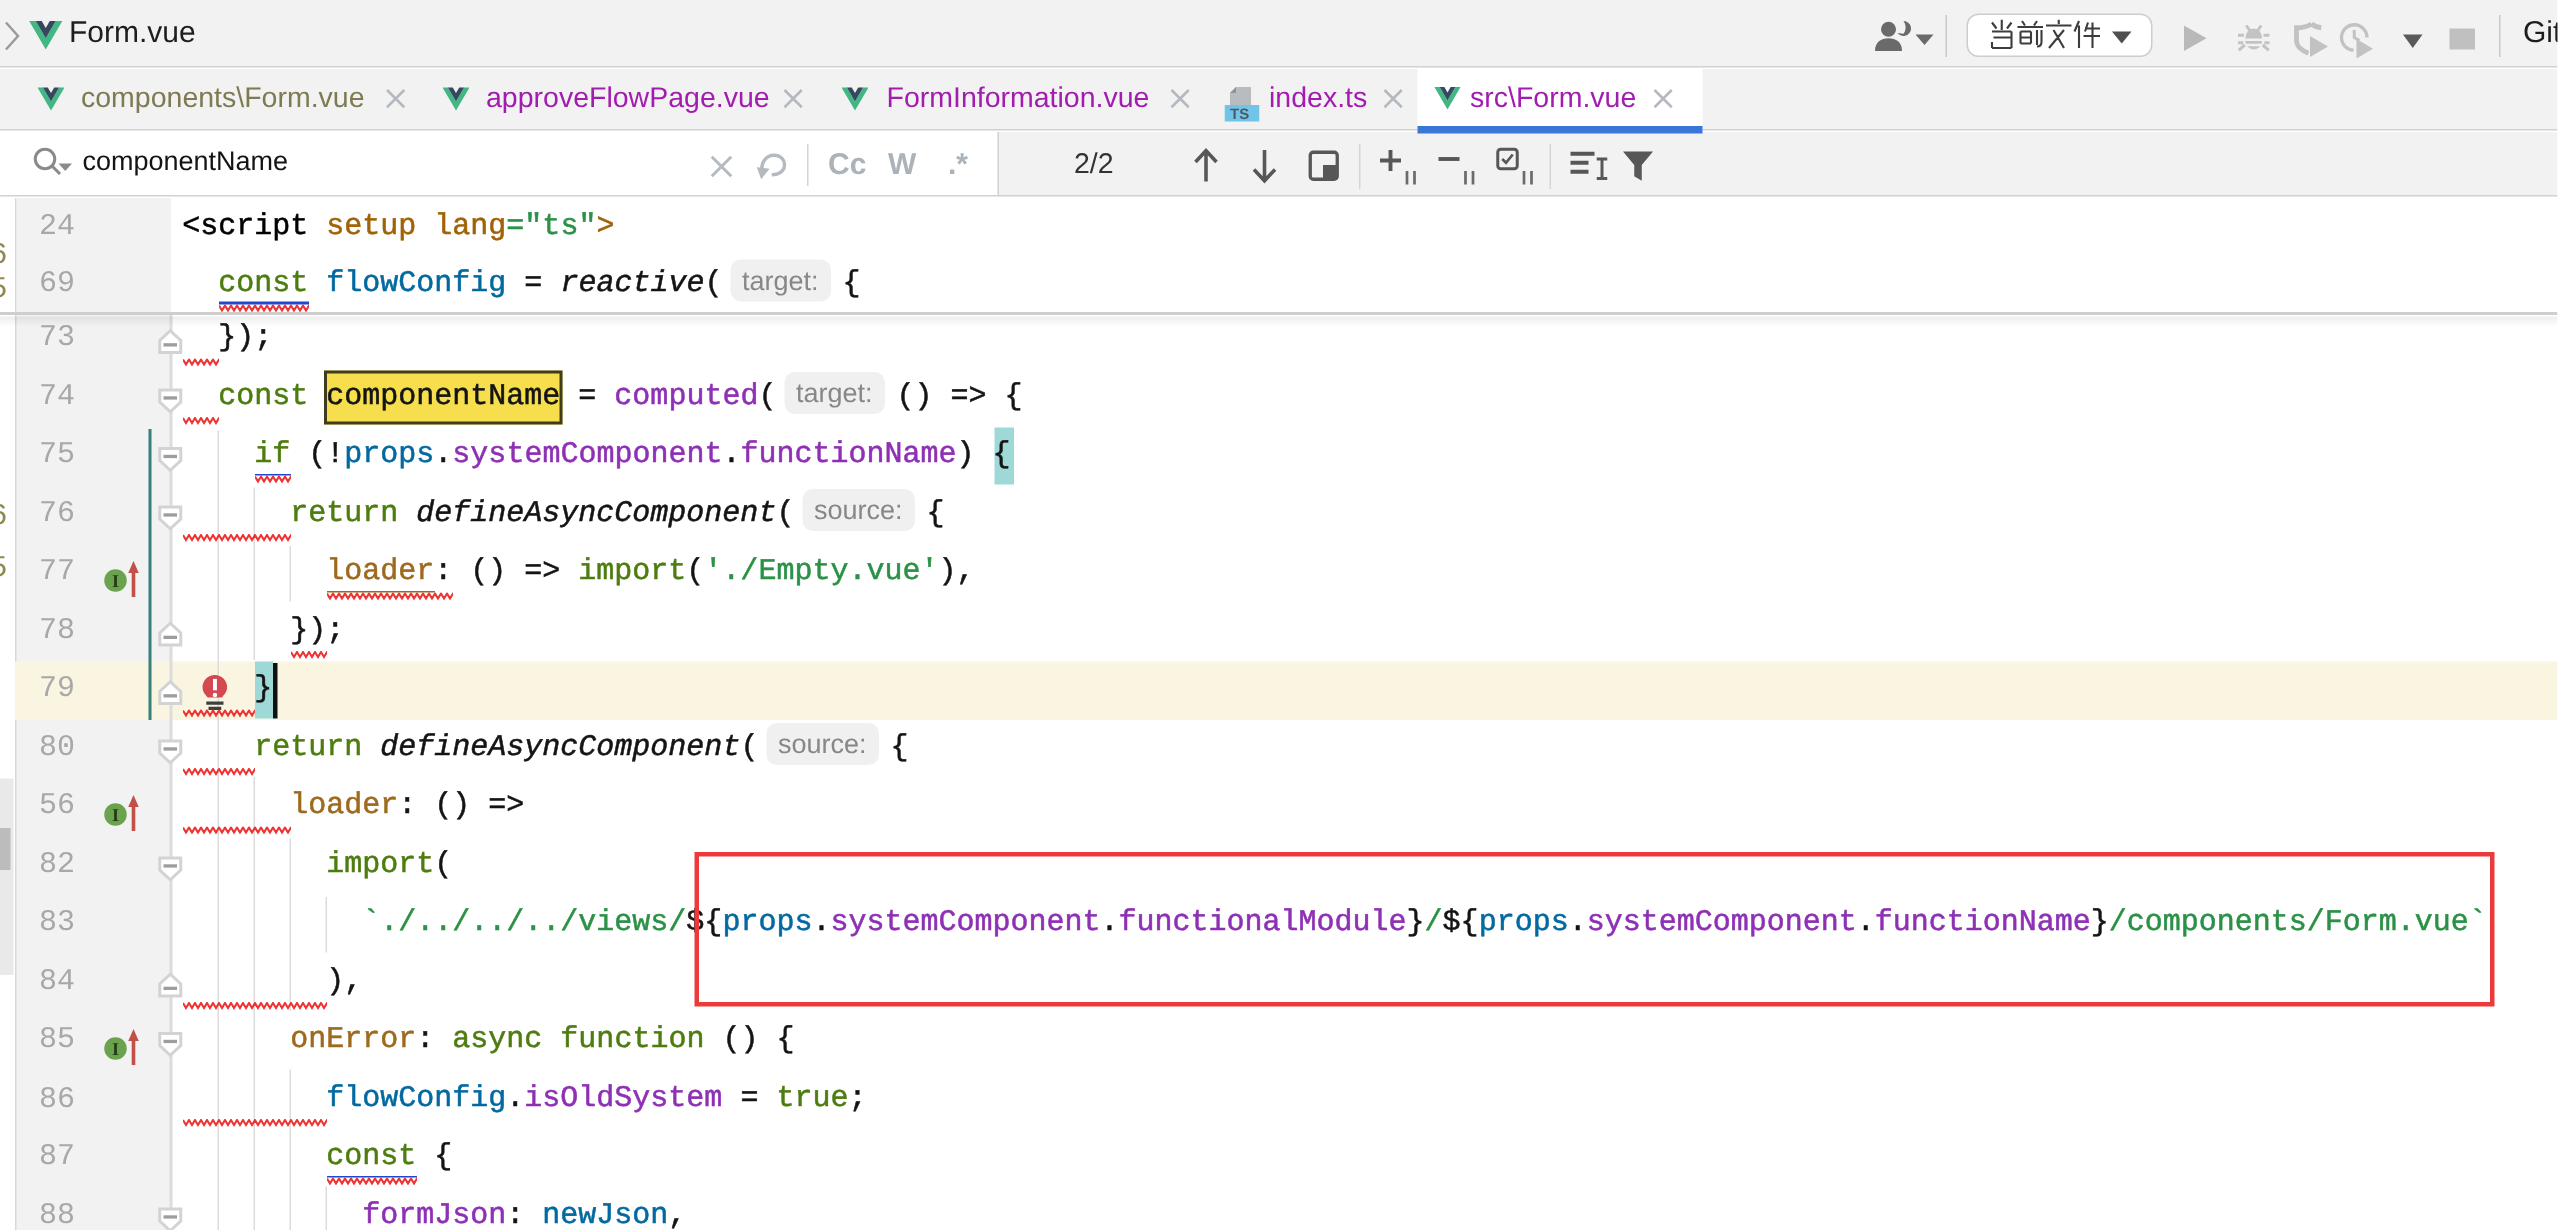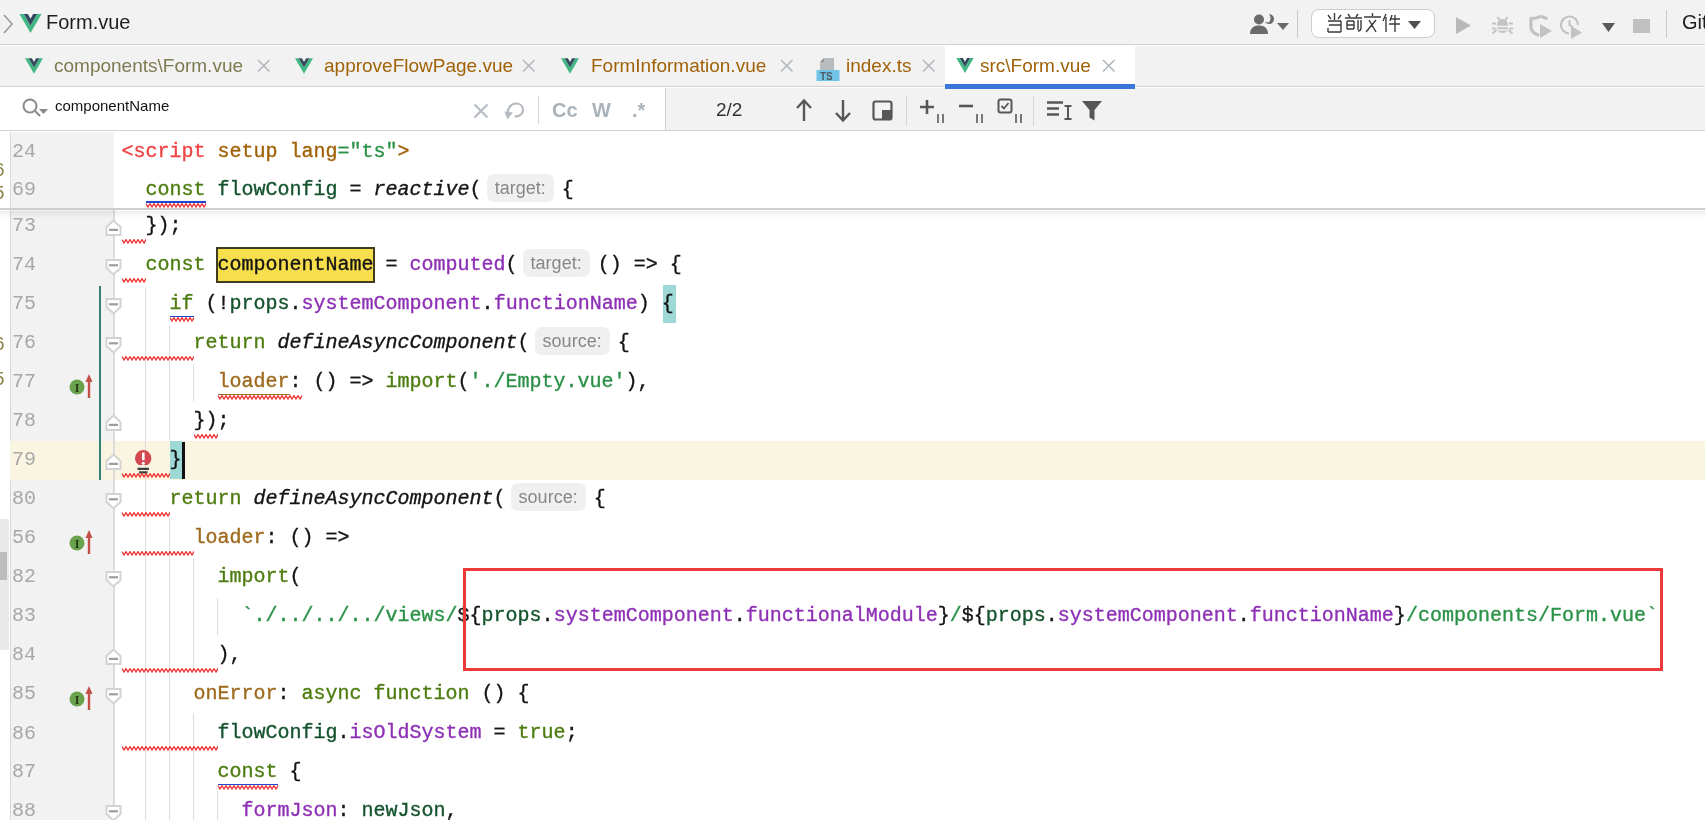--- a/index.html
+++ b/index.html
@@ -1,29 +1,29 @@
 <!DOCTYPE html>
 <html><head><meta charset="utf-8"><style>
 
 *{margin:0;padding:0;box-sizing:border-box}
 html,body{width:1705px;height:820px;overflow:hidden}
 body{position:relative;background:#ffffff;font-family:"Liberation Sans",sans-serif;}
 .abs{position:absolute}
 .code{position:absolute;left:0;font-family:"Liberation Mono",monospace;font-size:20px;white-space:pre;color:#141414;letter-spacing:0px;-webkit-text-stroke:0.35px currentColor;}
 .k{color:#4d7c0f}
-.t{color:#14532d}
+.t{color:#0369a1}
 .p{color:#8e30b5}
 .s{color:#2b9147}
 .o{color:#9e6a1d}
 .i{font-style:italic;color:#141414}
-.tag{color:#ef4444}
+.tag{color:#000000}
 .attr{color:#a16207}
-.num{position:absolute;font-family:"Liberation Mono",monospace;font-size:20px;color:#a8a8a8;width:38px;text-align:left;left:12px}
+.num{position:absolute;font-family:"Liberation Mono",monospace;font-size:20px;color:#a8a8a8;width:38px;text-align:right;left:12px}
 .inlay{display:inline-block;height:28px;line-height:28px;border-radius:7px;background:#f0f0f0;color:#878787;font-family:"Liberation Sans",sans-serif;font-size:18px;padding:0 8px;margin:0 8px 0 5px;vertical-align:middle;position:relative;top:-1.5px;-webkit-text-stroke:0}
-.tabtxt{font-size:19px;color:#a16207}
+.tabtxt{font-size:19px;color:#a21caf}
 
 </style></head><body>
 <div class="abs" style="left:0;top:0;width:1705px;height:45px;background:#f2f2f2;border-bottom:1px solid #d2d2d2"></div>
 <div class="abs" style="left:0;top:46px;width:1705px;height:41px;background:#f2f2f2;border-bottom:1px solid #d2d2d2"></div>
 <div class="abs" style="left:0;top:88px;width:665px;height:43px;background:#ffffff;border-bottom:1px solid #d2d2d2"></div>
 <div class="abs" style="left:665px;top:88px;width:1040px;height:43px;background:#f2f2f2;border-left:1px solid #d2d2d2;border-bottom:1px solid #d2d2d2"></div>
 <svg class="abs" style="left:0;top:12px" width="18" height="24">
     <path d="M4,3 L12,12 L4,21" fill="none" stroke="#9a9a9a" stroke-width="1.6"></path>
   </svg>
 <svg class="abs" style="left:19px;top:14px" width="23" height="19" viewBox="0 0 100 86">
@@ -116,21 +116,21 @@
 <div class="abs tabtxt" style="left:980px;top:55px">src\Form.vue</div>
 <svg class="abs" style="left:1101px;top:58px" width="16" height="16">
     <path d="M2,2 L13.5,13.5 M13.5,2 L2,13.5" stroke="#b3b9bf" stroke-width="1.7"></path>
   </svg>
 <div class="abs" style="left:944.5px;top:84px;width:190px;height:5px;background:#3a76d8"></div>
 <svg class="abs" style="left:20px;top:96px" width="32" height="26">
 <circle cx="10" cy="10" r="6.5" fill="none" stroke="#8a8a8a" stroke-width="2"></circle>
 <path d="M15,15 L20,20" stroke="#8a8a8a" stroke-width="2"></path>
 <polygon points="19,13 28,13 23.5,18" fill="#8a8a8a"></polygon>
 </svg>
-<div class="abs" style="left:55px;top:97px;font-size:15px;color:#141414">componentName</div>
+<div class="abs" style="left:55px;top:97px;font-size:18px;color:#141414">componentName</div>
 <svg class="abs" style="left:473px;top:103px" width="16" height="16">
     <path d="M1.5,1.5 L14.5,14.5 M14.5,1.5 L1.5,14.5" stroke="#b4bac0" stroke-width="2"></path>
   </svg>
 <svg class="abs" style="left:503px;top:100px" width="24" height="22">
 <path d="M5,17 C3.5,8 8,3.5 13,3.5 C17.5,3.5 20,6.5 20,10 C20,14 16.5,16.5 11.5,16.5" fill="none" stroke="#b4bac0" stroke-width="2.2"></path>
 <polygon points="1.5,11.5 10,12.5 4.5,19.5" fill="#b4bac0"></polygon>
 </svg>
 <div class="abs" style="left:538px;top:96px;width:1px;height:28px;background:#d5d5d5"></div>
 <div class="abs" style="left:552px;top:99px;font-size:20px;font-weight:bold;color:#aab3ba">Cc</div>
 <div class="abs" style="left:592px;top:99px;font-size:20px;font-weight:bold;color:#aab3ba">W</div>

